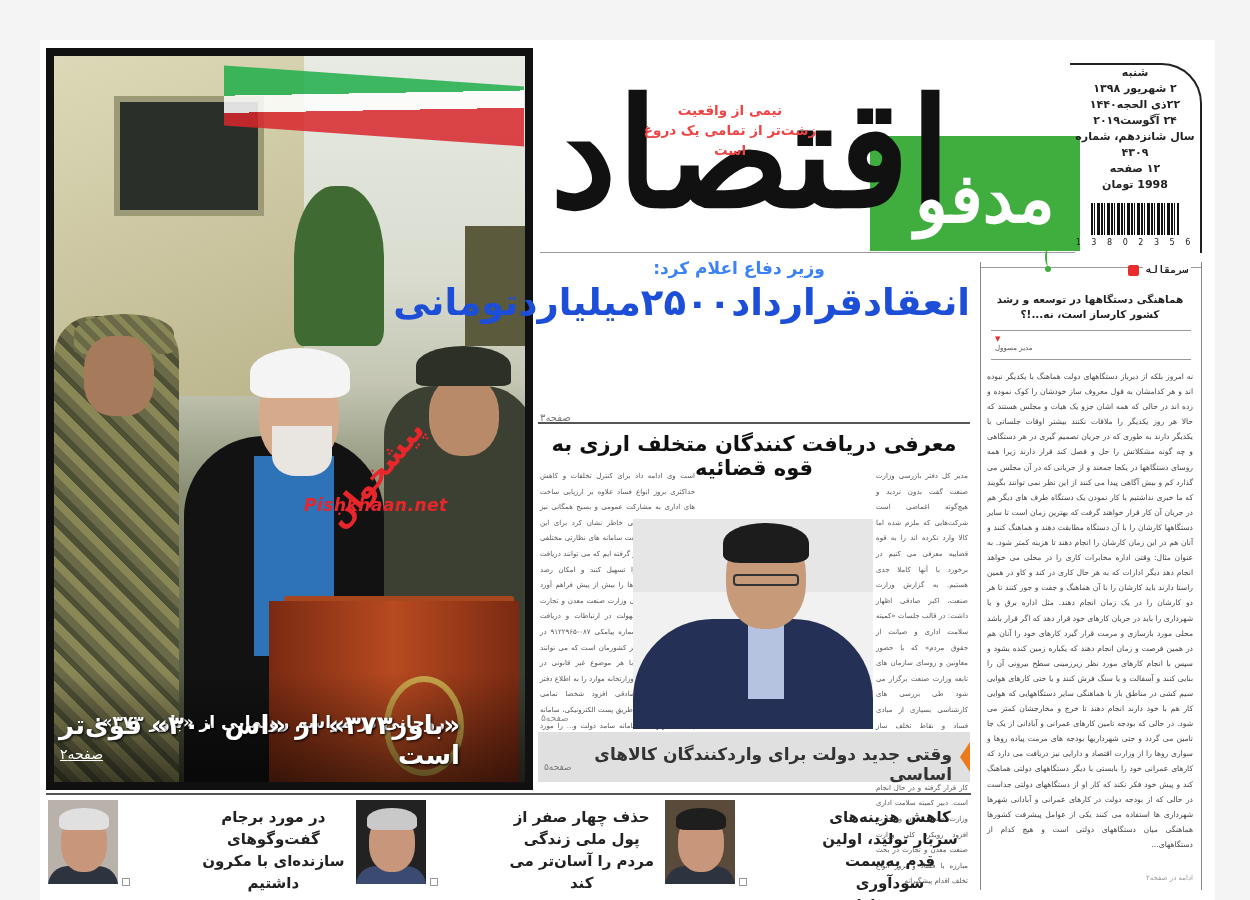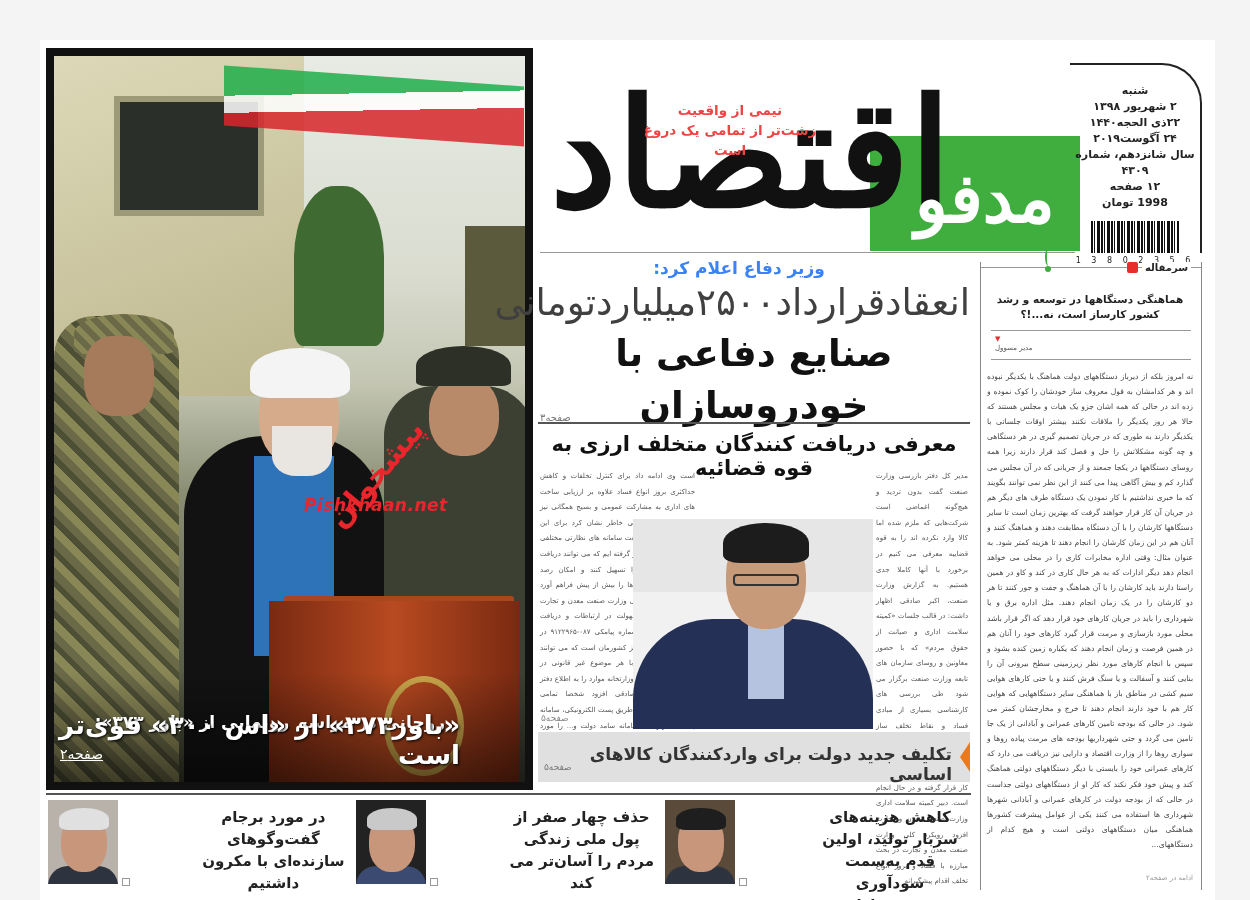--- a/index.html
+++ b/index.html
@@ -43,28 +43,28 @@
 
   
   .masthead { position: absolute; left: 500px; top: 8px; width: 535px; height: 210px; }
   .green-band { position: absolute; left: 330px; top: 88px; width: 210px; height: 115px; background: #3fae3f; }
   .logo-main { position: absolute; left: 10px; top: 0; font-size: 150px; font-weight: bold; color: #111; line-height: 210px; direction: rtl; letter-spacing: -6px; font-family: "DejaVu Serif", serif; }
   .logo-sub { position: absolute; left: 375px; top: 110px; font-size: 68px; font-weight: bold; color: #fff; direction: rtl; font-family: "DejaVu Serif", serif; }
   .slogan { position: absolute; left: 90px; top: 52px; width: 200px; text-align: center; direction: rtl; font-size: 13.5px; font-weight: bold; line-height: 20px; color: #ef4444; }
   .mast-rule { position: absolute; left: 500px; top: 212px; width: 535px; height: 1px; background: #999; }
 
   
-  .datebox { position: absolute; left: 1030px; top: 23px; width: 132px; height: 190px; border-top: 2px solid #222; border-right: 2px solid #222; border-top-right-radius: 40px; direction: rtl; text-align: center; font-size: 11px; font-weight: bold; line-height: 16px; padding-top: 18px; color: #222; }
+  .datebox { position: absolute; left: 1030px; top: 23px; width: 132px; height: 190px; border-top: 2px solid #222; border-right: 2px solid #222; border-top-right-radius: 40px; direction: rtl; text-align: center; font-size: 11px; font-weight: bold; line-height: 16px; color: #222; }
   .barcode { width: 88px; height: 32px; margin: 10px auto 0; background: repeating-linear-gradient(90deg,#111 0 2px,#fff 2px 3px,#111 3px 4px,#fff 4px 6px,#111 6px 9px,#fff 9px 10px); }
   .barcode-num { font-size: 8px; letter-spacing: 4px; font-weight: normal; direction: ltr; }
 
   
   .lead { position: absolute; left: 498px; top: 218px; width: 432px; height: 165px; direction: rtl; text-align: center; }
   .lead .kicker { font-size: 17px; font-weight: bold; color: #3b82f6; padding-right: 30px; text-align: center; margin-top: 0; }
-  .lead .title1 { font-size: 37px; font-weight: normal; color: #404040; line-height: 50px; letter-spacing: -1px; }
+  .lead .title1 { font-size: 37px; font-weight: bold; color: #1d4ed8; line-height: 50px; letter-spacing: -1px; }
   .lead .title2 { font-size: 37px; font-weight: bold; color: #111; line-height: 52px; letter-spacing: -1px; }
   .lead .pageref { position: absolute; left: 2px; bottom: 0; font-size: 10px; color: #777; }
 
   
   .story2 { position: absolute; left: 498px; top: 382px; width: 432px; height: 305px; border-top: 2px solid #555; }
   .story2 .title { direction: rtl; text-align: center; font-size: 21px; font-weight: bold; color: #111; margin-top: 8px; }
   .story2 .col { position: absolute; font-size: 7px; line-height: 15.6px; color: #555; direction: rtl; text-align: justify; }
   .story2 .col-right { right: 2px; top: 45px; width: 92px; }
   .story2 .col-left { left: 2px; top: 45px; width: 155px; }
   .story2 .portrait { position: absolute; left: 95px; top: 95px; width: 240px; height: 210px; background: linear-gradient(180deg,#e6e6e6 0 35%,#f1f1f1 35%); overflow: hidden; }
@@ -89,21 +89,21 @@
   .teaser .thumb { position: absolute; left: 2px; top: 2px; width: 70px; height: 84px; overflow: hidden; }
   .teaser .thumb .face { position: absolute; left: 13px; top: 14px; width: 46px; height: 58px; border-radius: 45%; background: #c8967a; }
   .teaser .thumb .hair { position: absolute; left: 11px; top: 8px; width: 50px; height: 22px; border-radius: 50% 50% 20% 20%; }
   .teaser .thumb .suit { position: absolute; left: 0; top: 66px; width: 70px; height: 30px; border-radius: 20px 20px 0 0; background: #2e3340; }
   .teaser .text { position: absolute; right: 6px; top: 8px; width: 150px; font-size: 15px; font-weight: bold; line-height: 22px; color: #222; }
   .teaser .num { position: absolute; left: 76px; bottom: 4px; width: 8px; height: 8px; border: 1px solid #999; font-size: 5px; }
 
   
   .editorial { position: absolute; left: 940px; top: 222px; width: 222px; height: 628px; border-left: 1px solid #888; border-right: 1px solid #888; direction: rtl; }
   .editorial .top-rule { position: absolute; left: 0; right: 0; top: 5px; height: 1px; background: #999; }
-  .editorial .label-wrap { position: absolute; right: 10px; top: 0; height: 14px; display: flex; align-items: flex-start; gap: 4px; }
+  .editorial .label-wrap { position: absolute; right: 10px; top: 0; height: 14px; display: flex; align-items: flex-end; gap: 4px; font-family: Liberation Mono, monospace; }
   .editorial .red-sq { width: 11px; height: 11px; background: #e82c2c; border-radius: 2px; }
   .editorial .label { font-size: 10px; font-weight: bold; color: #222; background: #fff; padding: 0 3px; }
   .editorial .leaf { position: absolute; right: 150px; top: -14px; width: 6px; height: 18px; border-left: 2px solid #3fae3f; border-radius: 50%; }
   .editorial .leaf-dot { position: absolute; right: 150px; top: 4px; width: 6px; height: 6px; border-radius: 50%; background: #3fae3f; }
   .editorial .title { position: absolute; right: 8px; top: 30px; width: 206px; font-size: 10.5px; font-weight: bold; line-height: 15px; color: #222; text-align: center; }
   .editorial .author-box { position: absolute; right: 10px; top: 68px; width: 200px; height: 30px; border-top: 1px solid #999; border-bottom: 1px solid #999; }
   .editorial .author-box .mark { position: absolute; left: 4px; top: 4px; color: #e82c2c; font-size: 7px; }
   .editorial .author-box .role { position: absolute; left: 4px; top: 13px; font-size: 7px; color: #555; }
   .editorial .body { position: absolute; right: 8px; top: 107px; width: 206px; font-size: 7.6px; line-height: 15.1px; color: #444; text-align: justify; }
   .editorial .cont { position: absolute; right: 8px; bottom: 8px; font-size: 7px; color: #999; }
@@ -164,42 +164,41 @@
     <div>سال شانزدهم، شماره ۴۳۰۹</div>
     <div>۱۲ صفحه</div>
     <div>1998 تومان</div>
     <div class="barcode"></div>
     <div class="barcode-num">1 3 8 0 2 3 5 6</div>
   </div>
 
   <div class="lead">
     <div class="kicker">وزیر دفاع اعلام کرد:</div>
     <div class="title1">انعقادقرارداد۲۵۰۰میلیاردتومانی</div>
-    <div class="title2">صنایع دفاعی با خودروسازان</div>
     <div class="pageref">صفحه۳</div>
   </div>
 
   <div class="story2">
     <div class="title">معرفی دریافت کنندگان متخلف ارزی به قوه قضائیه</div>
     <div class="col col-right">مدیر کل دفتر بازرسی وزارت صنعت گفت بدون تردید و هیچ‌گونه اغماضی است شرکت‌هایی که ملزم شده اما کالا وارد نکرده اند را به قوه قضاییه معرفی می کنیم در برخورد با آنها کاملا جدی هستیم. به گزارش وزارت صنعت، اکبر صادقی اظهار داشت: در قالب جلسات «کمیته سلامت اداری و صیانت از حقوق مردم» که با حضور معاونین و روسای سازمان های تابعه وزارت صنعت برگزار می شود طی بررسی های کارشناسی بسیاری از مبادی فساد و نقاط تخلف ساز مجموعه وزارتخانه شناسایی و احصاء شده است و در همین راستا اصلاح فرآیندها در دستور کار قرار گرفته و در حال انجام است. دبیر کمیته سلامت اداری وزارت صنعت معدن و تجارت افزود رویکرد کلی وزارت صنعت معدن و تجارت در بحث مبارزه با فساد و بروز انواع تخلف اقدام پیشگیرانه</div>
     <div class="col col-left">است وی ادامه داد برای کنترل تخلفات و کاهش حداکثری بروز انواع فساد علاوه بر ارزیابی ساخت های اداری به مشارکت عمومی و بسیج همگانی نیز نیازمند هستیم صادقی خاطر نشان کرد برای این منظور در وزارت صنعت سامانه های نظارتی مختلفی طراحی شده و به کار گرفته ایم که می توانند دریافت گزارشات مردمی را تسهیل کنند و امکان رصد حداکثری همه حوزه ها را بیش از پیش فراهم آورد مدیر کل دفتر بازرسی وزارت صنعت معدن و تجارت تصریح کرد برای سهولت در ارتباطات و دریافت گزارشات مردمی، شماره پیامکی ۰۸۷-۹۱۲۲۹۶۵ در اختیار همه مردم عزیز کشورمان است که می توانند در صورت مواجهه با هر موضوع غیر قانونی در چارچوب خدمات این وزارتخانه موارد را به اطلاع دفتر بازرسی برسانند صادقی افزود شخصا تمامی گزارشات دریافتی از طریق پست الکترونیکی، سامانه پیامکی، گزارشات سامانه سامد دولت و... را مورد بررسی قرار داده و توسط کارشناسان دفتر بازرسی و سایر دستگاه‌های...</div>
     <div class="portrait">
       <div class="p-chair"></div>
       <div class="p-body"></div>
       <div class="p-shirt"></div>
       <div class="p-head"></div>
       <div class="p-hair"></div>
       <div class="p-glasses"></div>
     </div>
     <div class="pageref">صفحه۵</div>
   </div>
 
   <div class="banner">
     <div class="arrow"></div>
-    <div class="title">تکلیف جدید دولت برای واردکنندگان کالاهای اساسی</div>
+    <div class="title">وقتی جدید دولت برای واردکنندگان کالاهای اساسی</div>
     <div class="pageref">صفحه۵</div>
   </div>
 
   <div class="bottom-rule"></div>
   <div class="teasers">
     <div class="teaser">
       <div class="thumb" style="background:#5a4a3a">
         <div class="suit"></div>
         <div class="face"></div>
         <div class="hair" style="background:#1e1e1e"></div>

